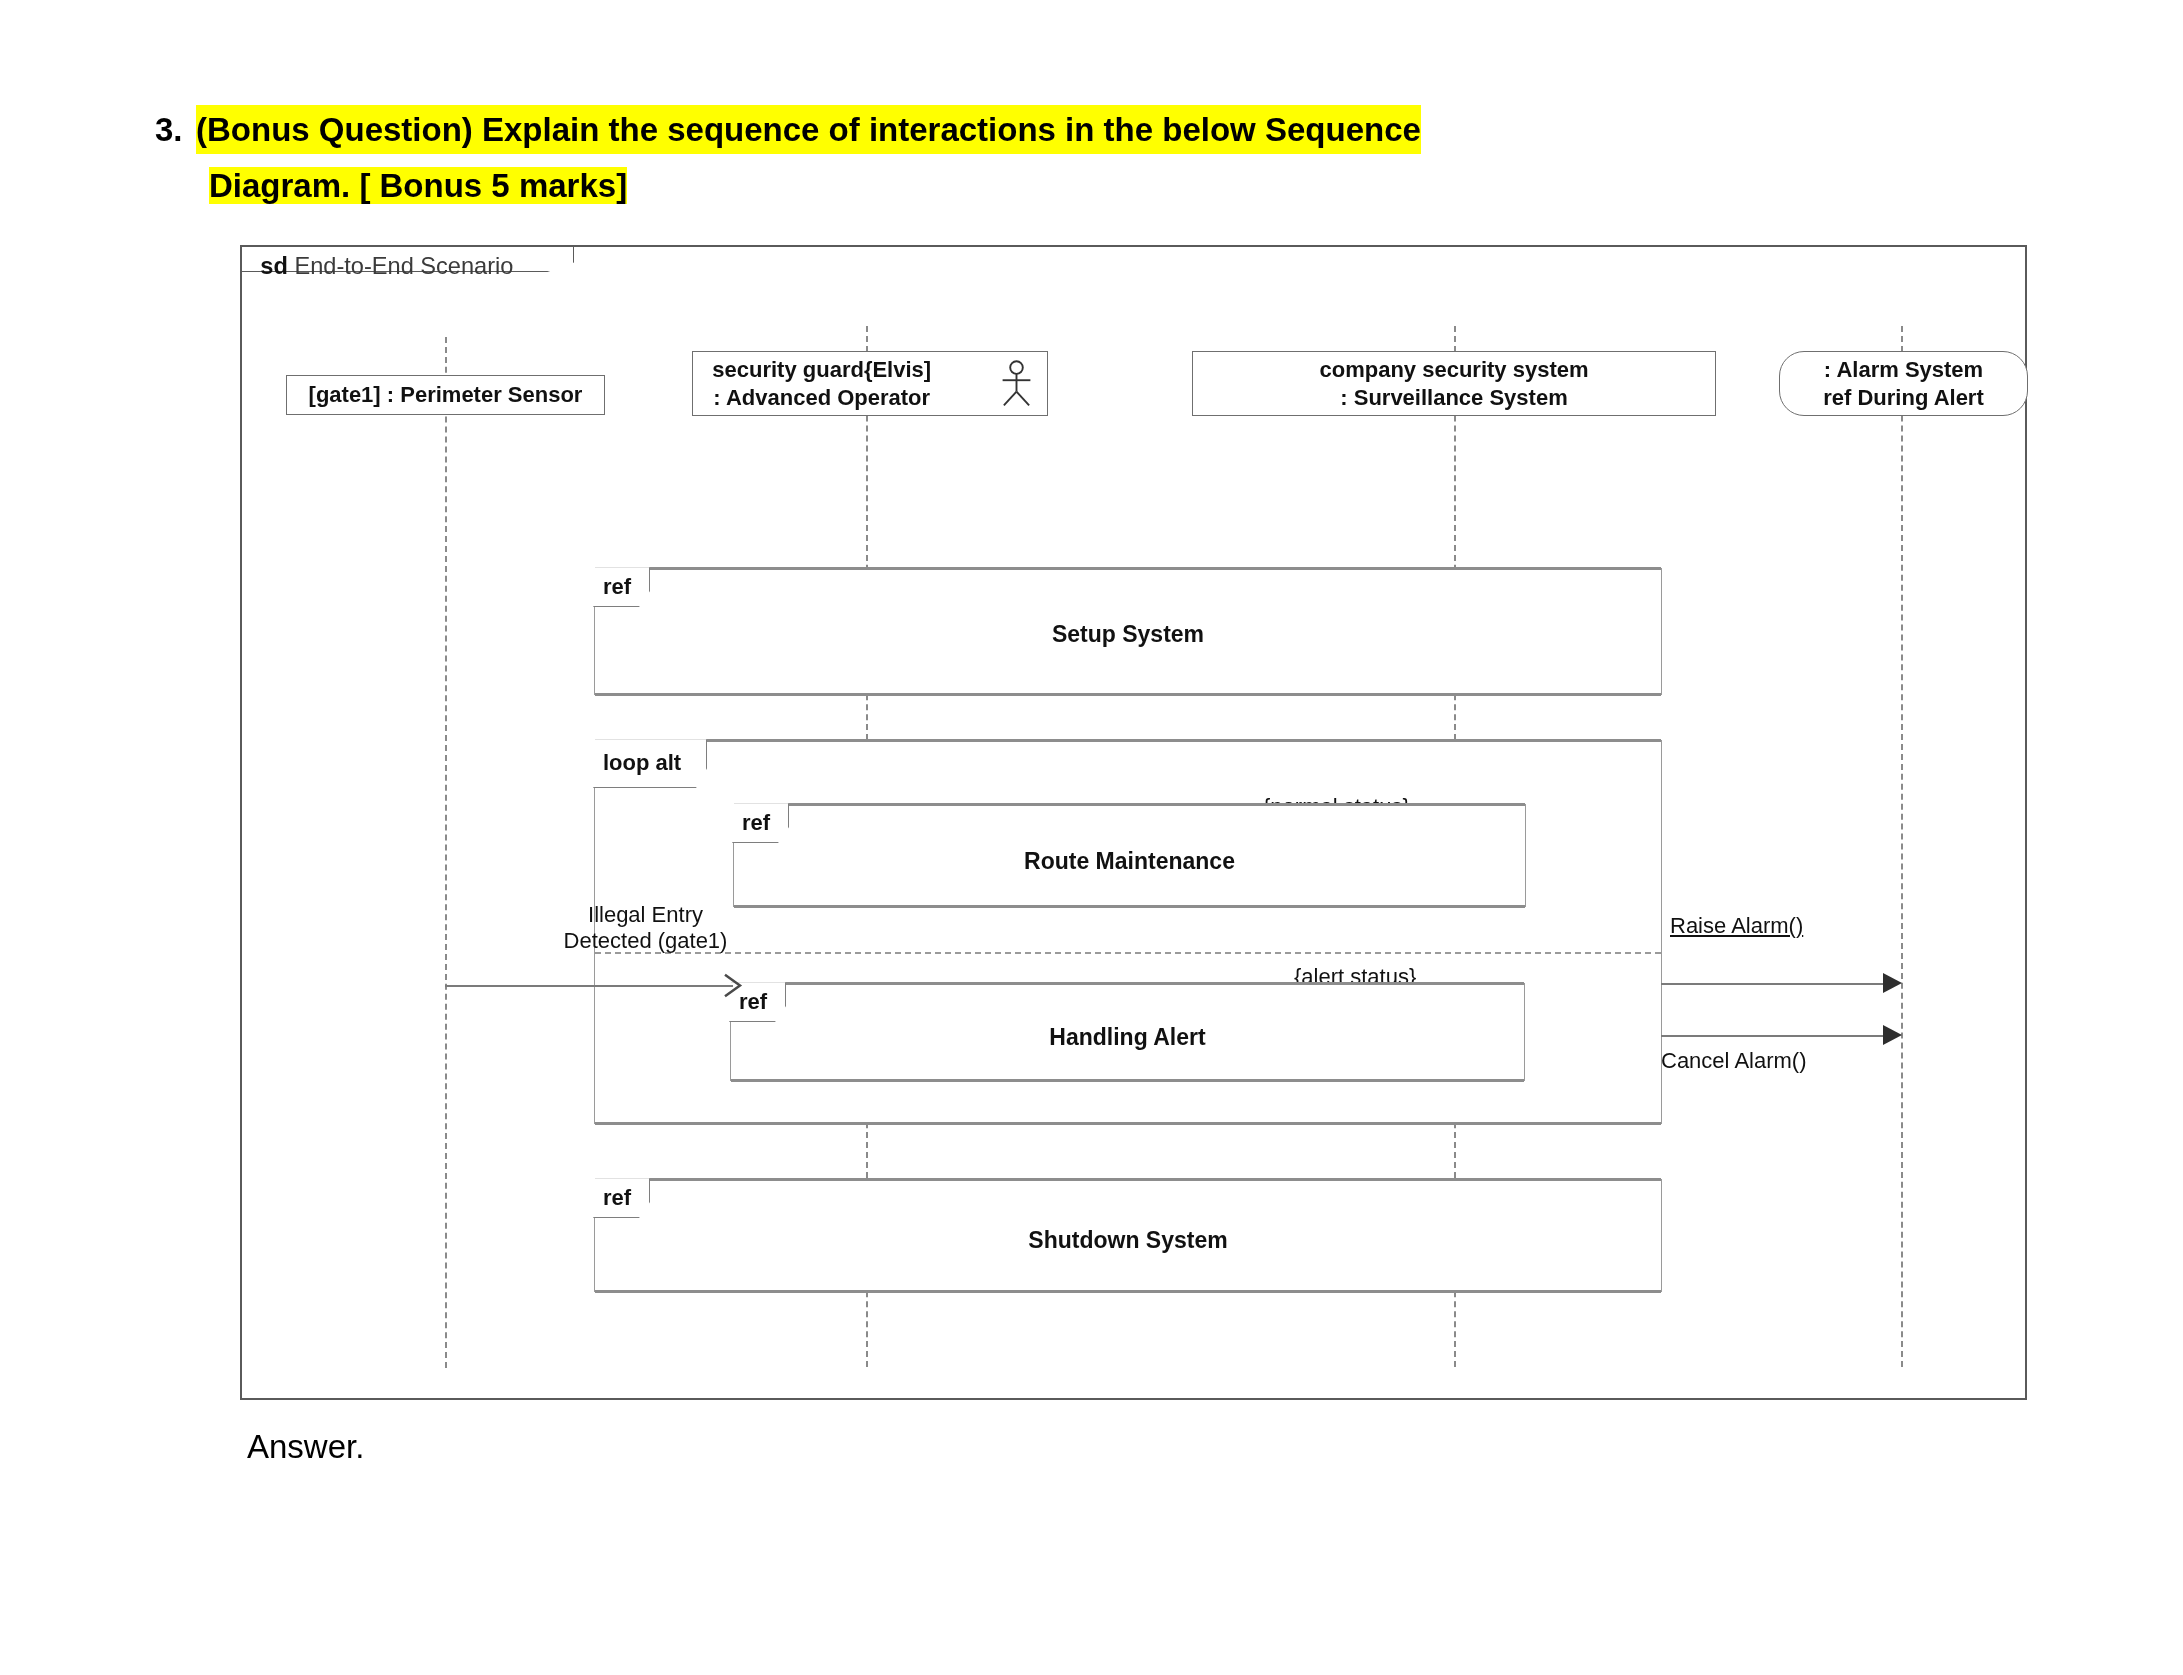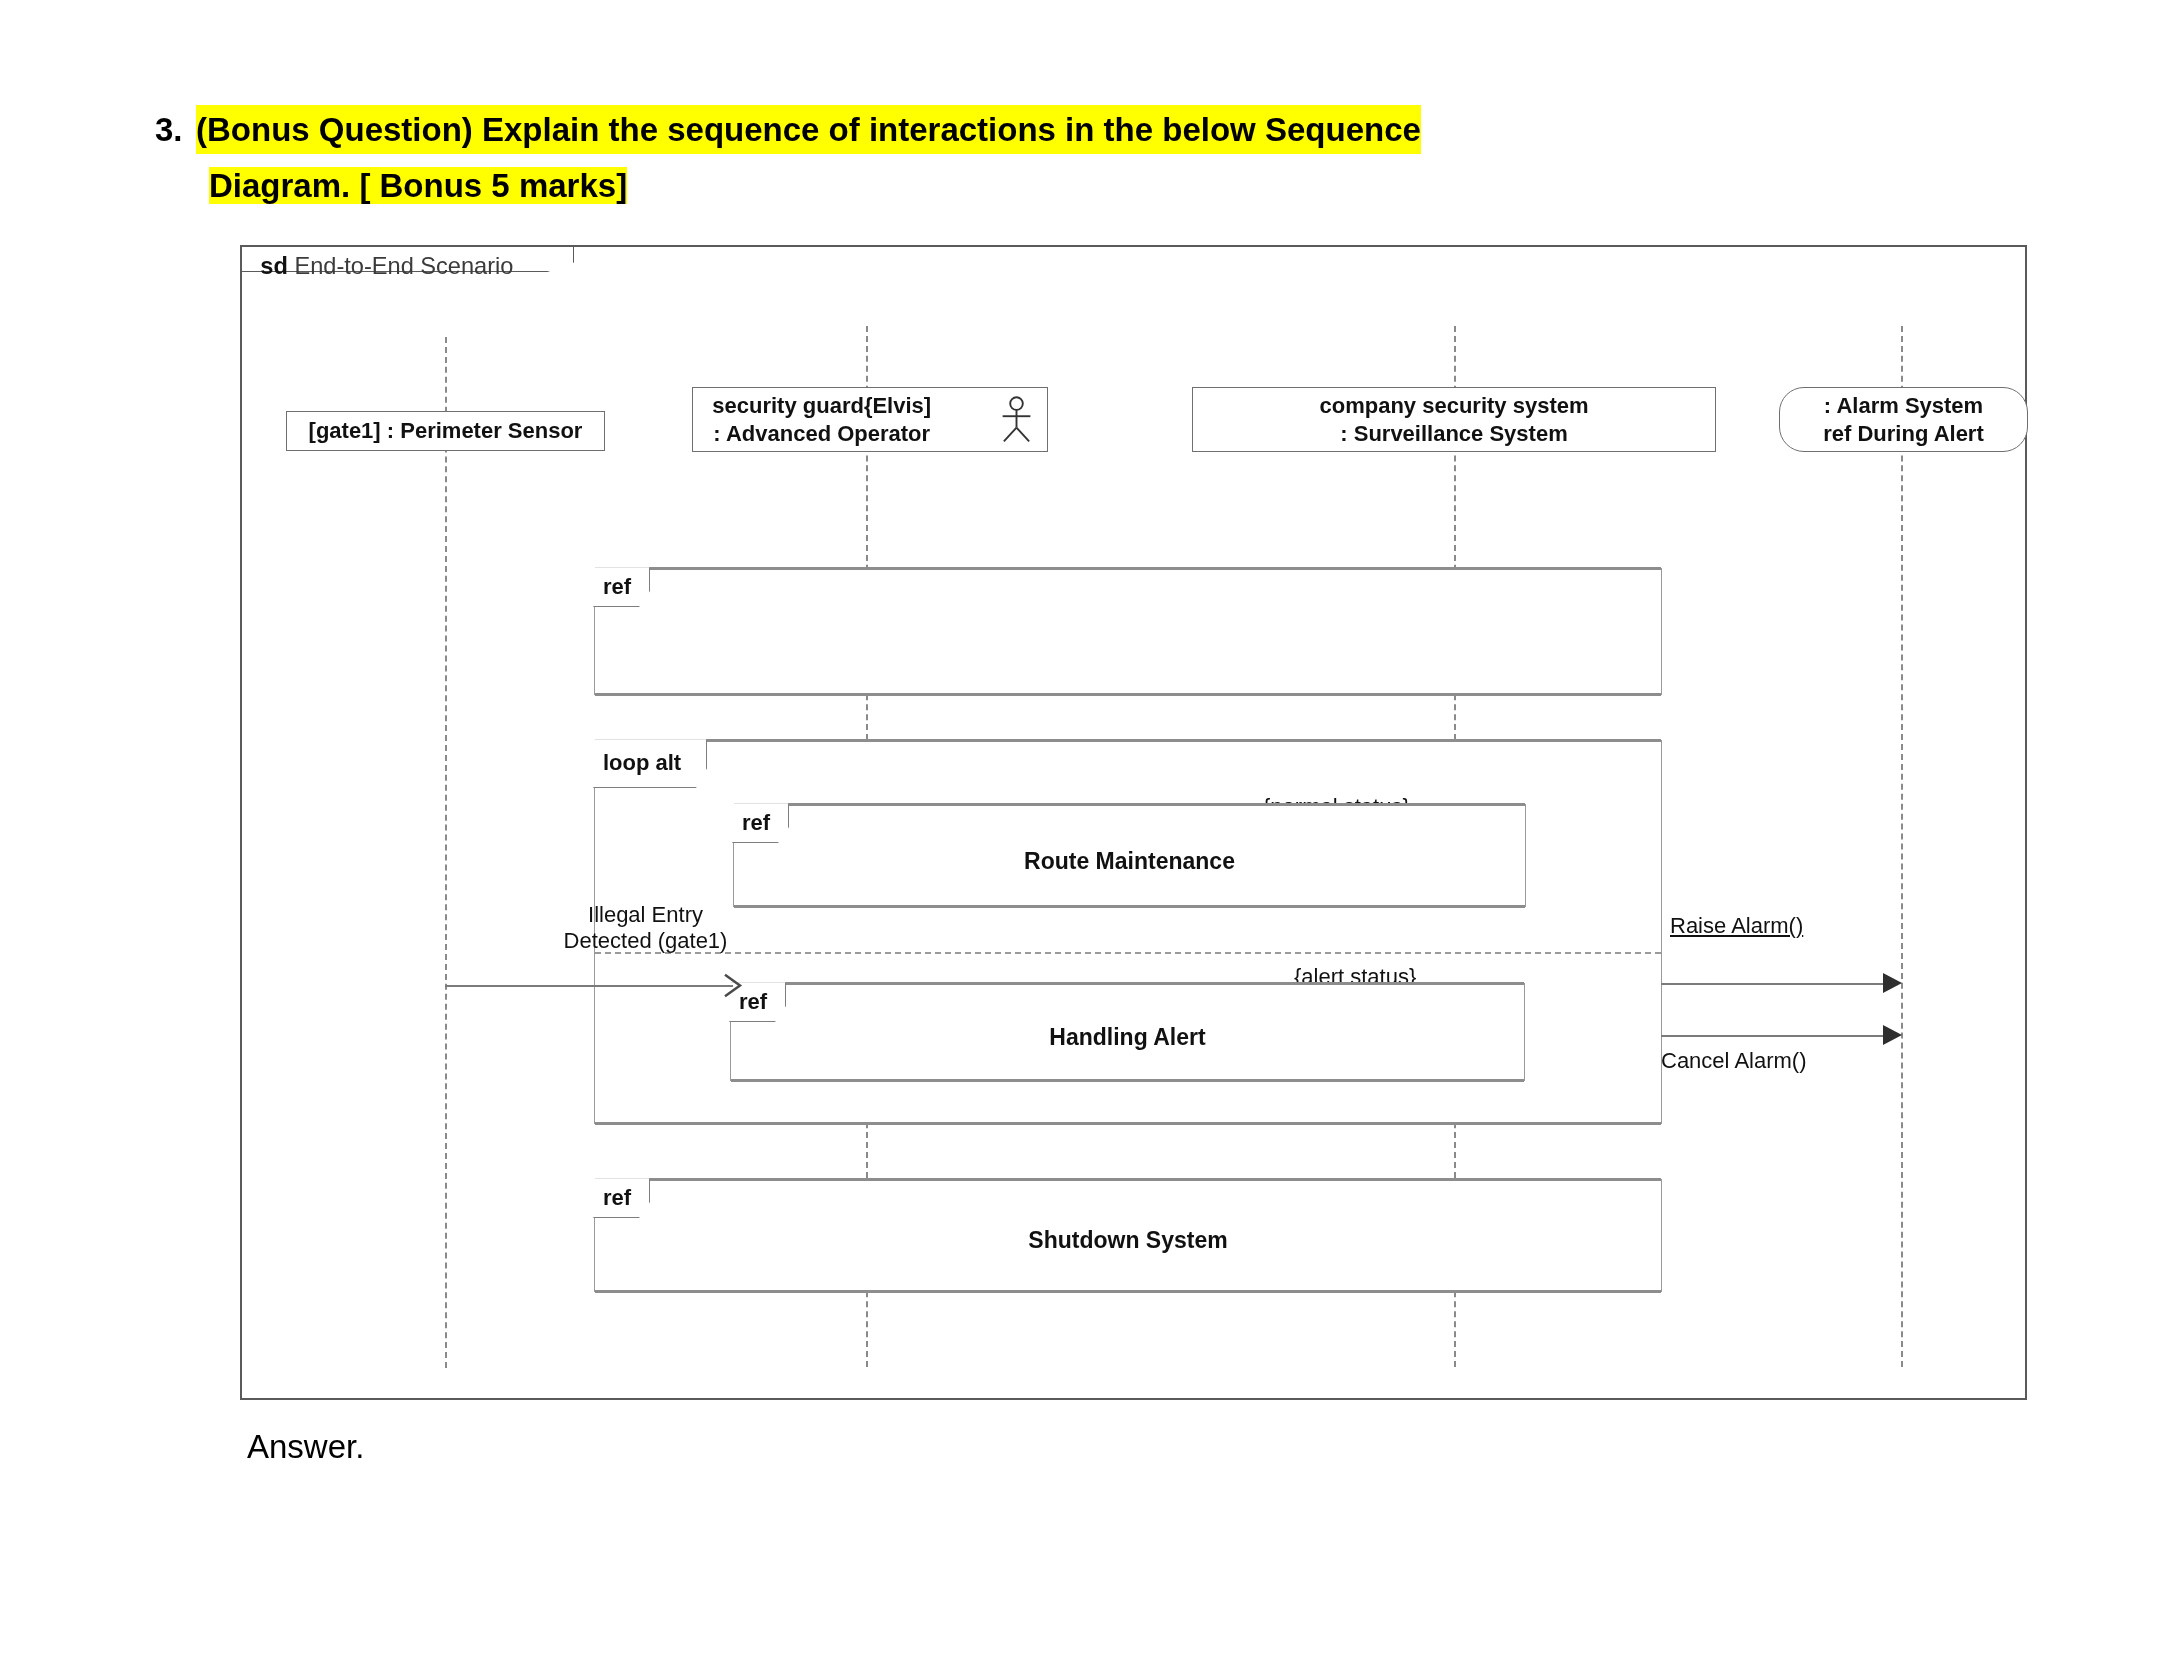--- a/index.html
+++ b/index.html
@@ -21,21 +21,21 @@
         border-right:1.7px solid #5a5a5a;border-bottom:1.7px solid #5a5a5a;
         clip-path:polygon(0 0,100% 0,100% 62%,92% 100%,0 100%);}
   #sd-label .txt{position:absolute;left:18.3px;top:6.1px;font-size:23.6px;white-space:nowrap;color:#3b3b3b;}
   #sd-label .txt b{font-weight:bold;color:#111;}
 
   
   .lifeline{position:absolute;width:0;border-left:2.2px dashed #8a8a8a;}
 
   .head-box{position:absolute;background:#fff;border:1.7px solid #6f6f6f;box-sizing:border-box;
             display:flex;align-items:center;justify-content:center;
-            font-weight:bold;font-size:22px;line-height:28px;text-align:center;color:#111;margin-top:36px;}
+            font-weight:bold;font-size:22px;line-height:28px;text-align:center;color:#111;}
   .head-box .lines{padding:0 7.9px;}
   .head-box.with-actor{justify-content:space-between;padding:0 11.4px;}
   .actor-ico{flex:0 0 auto;width:39px;height:48px;}
 
   
   .frag{position:absolute;background:#fff;border:1.7px solid #9a9a9a;box-sizing:border-box;}
   .frag > .top-rule{position:absolute;left:0;right:0;top:-1.7px;height:2.6px;background:#8d8d8d;}
   .frag > .bot-rule{position:absolute;left:0;right:0;bottom:-1.7px;height:2.6px;background:#8d8d8d;}
   .frag-tag{position:absolute;left:-1.7px;top:-1.7px;background:#fff;
             border-right:1.7px solid #7e7e7e;border-bottom:1.7px solid #7e7e7e;
@@ -116,20 +116,21 @@
       <div>
         <b>ref</b><span> During Alert</span>
       </div>
     </div>
   </div>
 
   <div class="frag" style="left:352px;top:321px;width:1068px;height:127px;">
     <div class="top-rule"></div>
     <div class="bot-rule"></div>
     <div class="frag-tag ref">ref</div>
+    <div class="frag-title" style="top:52px;">Setup System</div>
   </div>
 
   <div class="frag" style="left:352px;top:493px;width:1068px;height:384px;">
     <div class="top-rule"></div>
     <div class="bot-rule"></div>
     <div class="frag-tag loopalt">loop alt</div>
 
     <div class="guard" style="left:668px;top:53px;">{normal status}</div>
 
     <div class="alt-divider" style="left:0;right:0;top:211px;"></div>

